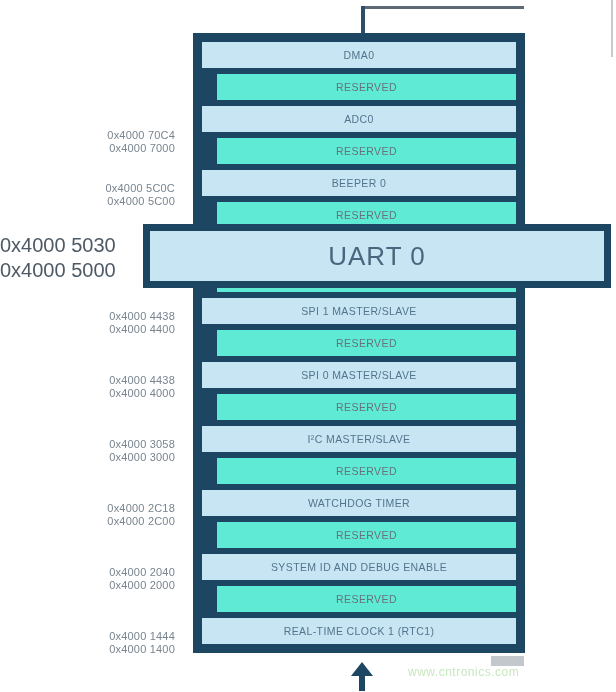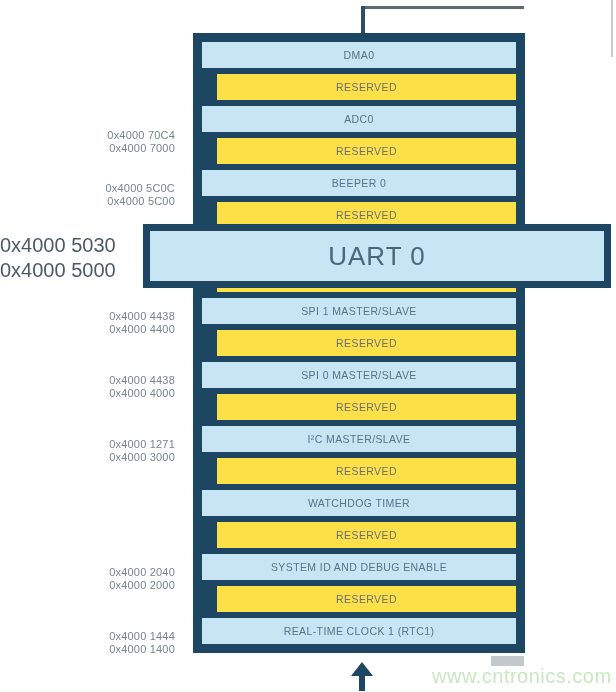--- a/index.html
+++ b/index.html
@@ -20,21 +20,21 @@
   .connector-h{position:absolute;left:361px;top:6px;width:163px;height:3px;background:var(--connector-gray);}
   .connector-v{position:absolute;left:361px;top:6px;width:4px;height:40px;background:#2e4d68;}
   .edge-line{position:absolute;left:611px;top:0;width:2px;height:57px;background:#c8cbcd;}
 
   
   .stack{position:absolute;left:193px;top:33px;width:332px;height:620px;
          background:var(--navy);padding:9px;box-sizing:border-box;}
   .row{height:26px;margin-bottom:6px;display:flex;align-items:center;justify-content:center;}
   .row:last-child{margin-bottom:18px;}
   .row.peripheral{background:var(--blue-fill);}
-  .row.reserved{background:#fde047;margin-left:15px;}
+  .row.reserved{background:#5eead4;margin-left:15px;}
   .row-label{font-size:10.5px;letter-spacing:0.4px;color:var(--label-blue);white-space:nowrap;}
   .row.reserved .row-label{color:var(--label-gray);}
 
   
   .addr{position:absolute;left:20px;width:155px;text-align:right;
         font-size:11px;line-height:13px;letter-spacing:0.2px;color:var(--addr-gray);white-space:nowrap;}
 
   
   .callout{position:absolute;left:143px;top:224px;width:468px;height:64px;box-sizing:border-box;
            background:var(--blue-fill);border:7px solid var(--navy);
@@ -44,21 +44,21 @@
                 font-size:20px;line-height:25px;color:var(--callout-addr);white-space:nowrap;}
 
   
   .arrow-head{position:absolute;left:351px;top:662px;width:0;height:0;
               border-left:11px solid transparent;border-right:11px solid transparent;
               border-bottom:14px solid var(--navy);}
   .arrow-shaft{position:absolute;left:359px;top:674px;width:6px;height:17px;background:var(--navy);}
 
   .shadow-bit{position:absolute;left:491px;top:656px;width:33px;height:10px;background:#a2abb1;opacity:0.65;}
 
-  .watermark{position:absolute;left:432px;top:665px;font-size:20px;letter-spacing:0.5px;
+  .watermark{position:absolute;left:408px;top:665px;font-size:12px;letter-spacing:0.5px;
              color:var(--watermark);white-space:nowrap;}
 </style>
 </head>
 <body>
 
 <div class="page">
 
   <div class="connector-h"></div>
   <div class="connector-v"></div>
   <div class="edge-line"></div>
@@ -133,22 +133,26 @@
     </div>
     <div class="addr" style="top: 310px;">
       <div>0x4000 4438</div>
       <div>0x4000 4400</div>
     </div>
     <div class="addr" style="top: 374px;">
       <div>0x4000 4438</div>
       <div>0x4000 4000</div>
     </div>
     <div class="addr" style="top: 438px;">
-      <div>0x4000 1271</div>
+      <div>0x4000 3058</div>
       <div>0x4000 3000</div>
+    </div>
+    <div class="addr" style="top: 502px;">
+      <div>0x4000 2C18</div>
+      <div>0x4000 2C00</div>
     </div>
     <div class="addr" style="top: 566px;">
       <div>0x4000 2040</div>
       <div>0x4000 2000</div>
     </div>
     <div class="addr" style="top: 630px; text-align: right;">
       <div>0x4000 1444</div>
       <div>0x4000 1400</div>
     </div>
     <div class="callout">

